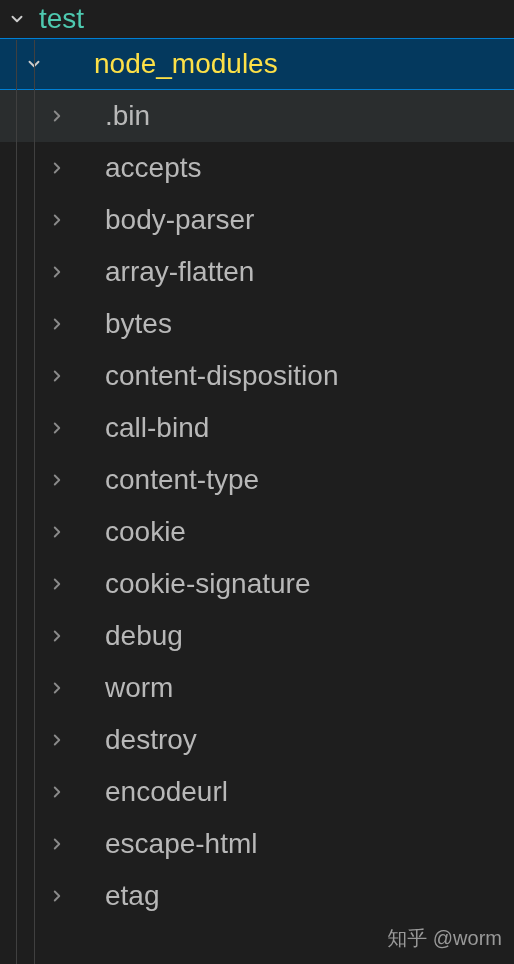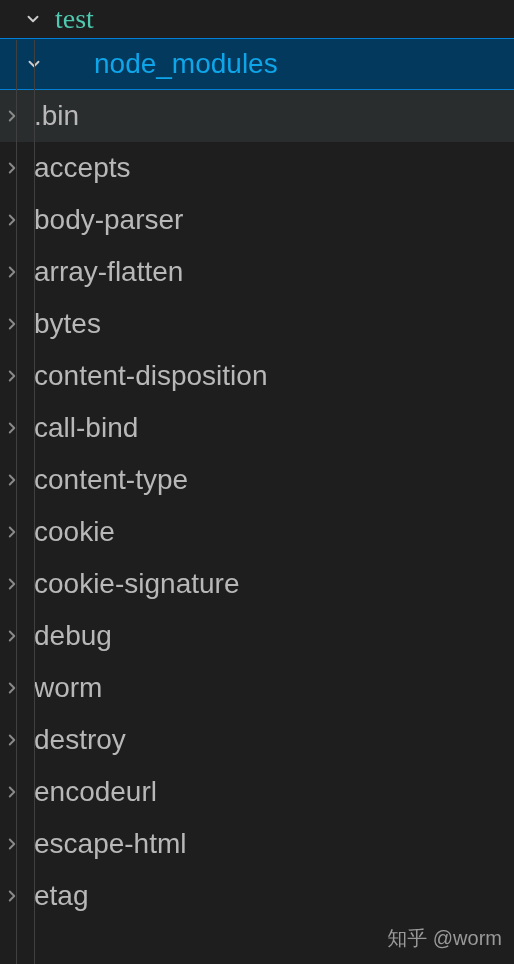--- a/index.html
+++ b/index.html
@@ -20,43 +20,44 @@
       height: 100%;
     }
     .tree-item {
       display: flex;
       align-items: center;
       height: 52px;
       cursor: pointer;
       color: #cccccc;
     }
     .tree-item.level-0 {
-      padding-left: 21px;
-      font-family: Liberation Serif, serif;
+      padding-left: 5px;
     }
     .tree-item.level-1 {
       padding-left: 22px;
     }
     .tree-item.level-2 {
+      padding-left: 45px;
+      gap: 26px;
     }
     .tree-item.root-folder .label {
       color: #4ec9b0;
       font-weight: 500;
     }
     .tree-item.root-folder {
       height: 38px;
     }
     .tree-item.selected {
       background-color: #04395e;
       border: 1px solid #007fd4;
       border-left: none;
       border-right: none;
     }
     .tree-item.selected .label {
-      color: #0ea5e9;
+      color: #fde047;
       margin-left: 48px;
     }
     .tree-item.hovered {
       background-color: #2a2d2e;
     }
     .chevron {
       width: 24px;
       height: 24px;
       display: flex;
       align-items: center;

